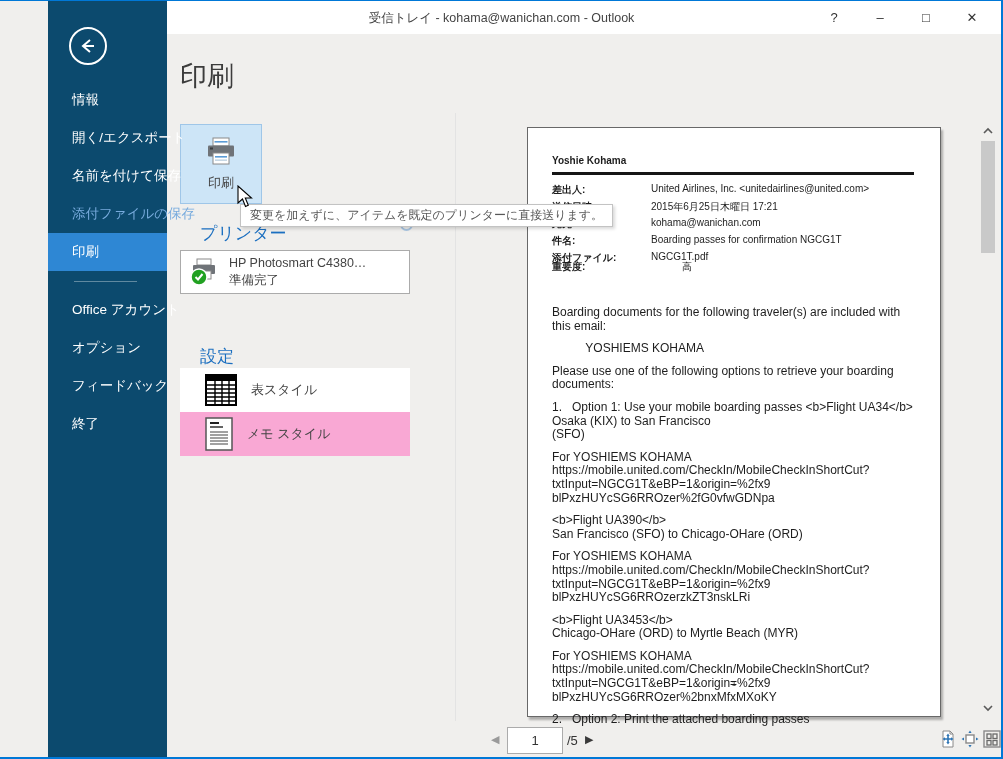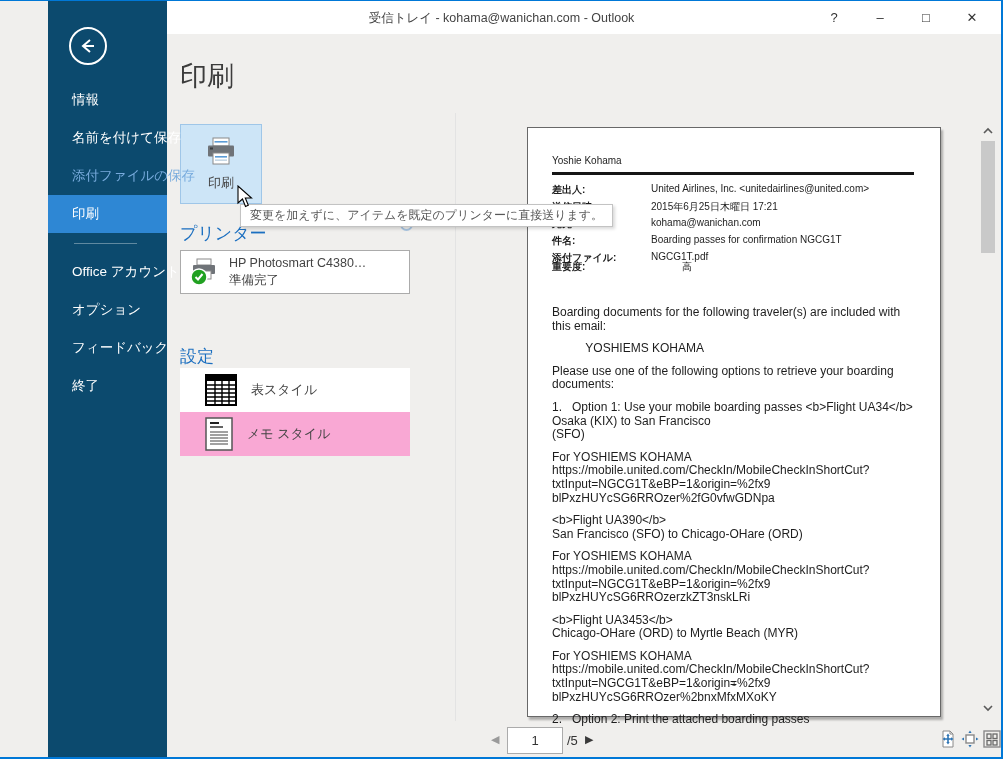--- a/index.html
+++ b/index.html
@@ -34,21 +34,21 @@
     align-items:center; justify-content:center; gap:6px; cursor:pointer;}
   .print-btn .lbl{ font-size:13px; color:#444; }
   .desc{ position:absolute; left:272px; top:117px; font-size:12.5px; color:#444;
     line-height:19px; white-space:pre-line;}
   .help-circle{ position:absolute; left:400px; top:217px; width:13px; height:13px;
     border:2px solid #a9c4e0; border-radius:50%; z-index:2;}
   .tooltip{ position:absolute; left:240px; top:203px; height:23px; line-height:21px;
     padding:0 9px; background:#fff; border:1px solid #c3c3c3; box-shadow:2px 2px 3px rgba(0,0,0,.15);
     font-size:12px; color:#575757; white-space:nowrap; z-index:3;}
   .cursor{ position:absolute; left:237px; top:184px; z-index:7; }
-  .sec-h{ position:absolute; font-size:17px; font-weight:400; color:#1b6fc0; }
+  .sec-h{ position:absolute; font-size:17px; font-weight:400; color:#1b6fc0;margin-left:20px; }
   .h-printer{ left:180px; top:221px; }
   .h-settings{ left:180px; top:344px; }
   .printer-dd{ position:absolute; left:180px; top:249px; width:230px; height:44px;
     background:#fff; border:1px solid #ababab; display:flex; align-items:center; cursor:pointer;}
   .printer-dd .icon-wrap{ position:relative; margin-left:9px; width:30px; height:28px;}
   .printer-dd .dd-text{ margin-left:9px; }
   .printer-dd .dd-name{ font-size:12.5px; color:#444; white-space:nowrap;}
   .printer-dd .dd-status{ font-size:12.5px; color:#444; margin-top:2px;}
   .printer-dd .caret{ position:absolute; left:392px; top:17px; font-size:10px; color:#444;}
   .opt-btn{ position:absolute; left:180px; top:302px; width:111px; height:28px;
@@ -57,21 +57,21 @@
     font-family:inherit;}
   .style-list{ position:absolute; left:180px; top:367px; width:230px; }
   .style-row{ height:44px; display:flex; align-items:center; cursor:pointer; background:#fff;}
   .style-row.selected{ background:#f9a8d4; }
   .style-row .sicon{ margin-left:24px; }
   .style-row .slbl{ margin-left:13px; font-size:13px; color:#444; }
   .vdivider{ position:absolute; left:455px; top:112px; height:608px; width:1px; background:#e3e3e3;}
   
   .page{ position:absolute; left:527px; top:126px; width:414px; height:590px;
     background:#fff; border:1px solid #686868; box-shadow:2px 3px 2px rgba(0,0,0,.28); color:#1d1d1d;}
-  .sender{ position:absolute; left:24px; top:27px; font-size:10px; font-weight:normal; }
+  .sender{ position:absolute; left:24px; top:27px; font-size:10px; font-weight:bold; }
   .rule{ position:absolute; left:24px; right:26px; top:44px; height:3px; background:#161616; }
   .hdrs{ position:absolute; left:24px; top:55px; right:18px; }
   .hdr-row{ display:flex; height:17px; font-size:10px; align-items:flex-start;}
   .hdr-row .hl{ width:99px; font-weight:bold; flex:none;}
   .imp-row{ margin-top:15px; }
   .mail-body{ position:absolute; left:24px; top:178px; right:20px; font-size:12px; }
   .body-line{ line-height:13.6px; white-space:pre-wrap; }
   .body-line:empty{ height:9px; }
   .pg-num{ position:absolute; left:0; right:0; bottom:28px; text-align:center; font-size:8px;}
   
@@ -106,20 +106,21 @@
     <div class="back-btn">
       <svg width="20" height="20" viewBox="0 0 20 20">
         <path d="M12 4 L5 10 L12 16" fill="none" stroke="#fff" stroke-width="2"></path>
         <path d="M5.5 10 L16 10" stroke="#fff" stroke-width="2"></path>
       </svg>
     </div>
     <div class="nav">
 
         <div class="nav-item"><span>情報</span></div>
 
+        <div class="nav-item"><span>開く/エクスポート</span></div>
 
         <div class="nav-item"><span>名前を付けて保存</span></div>
 
         <div class="nav-item disabled"><span>添付ファイルの保存</span></div>
 
         <div class="nav-item selected"><span>印刷</span></div>
 
         <div class="nav-item divider"></div>
 
         <div class="nav-item"><span>Office アカウント</span></div>

